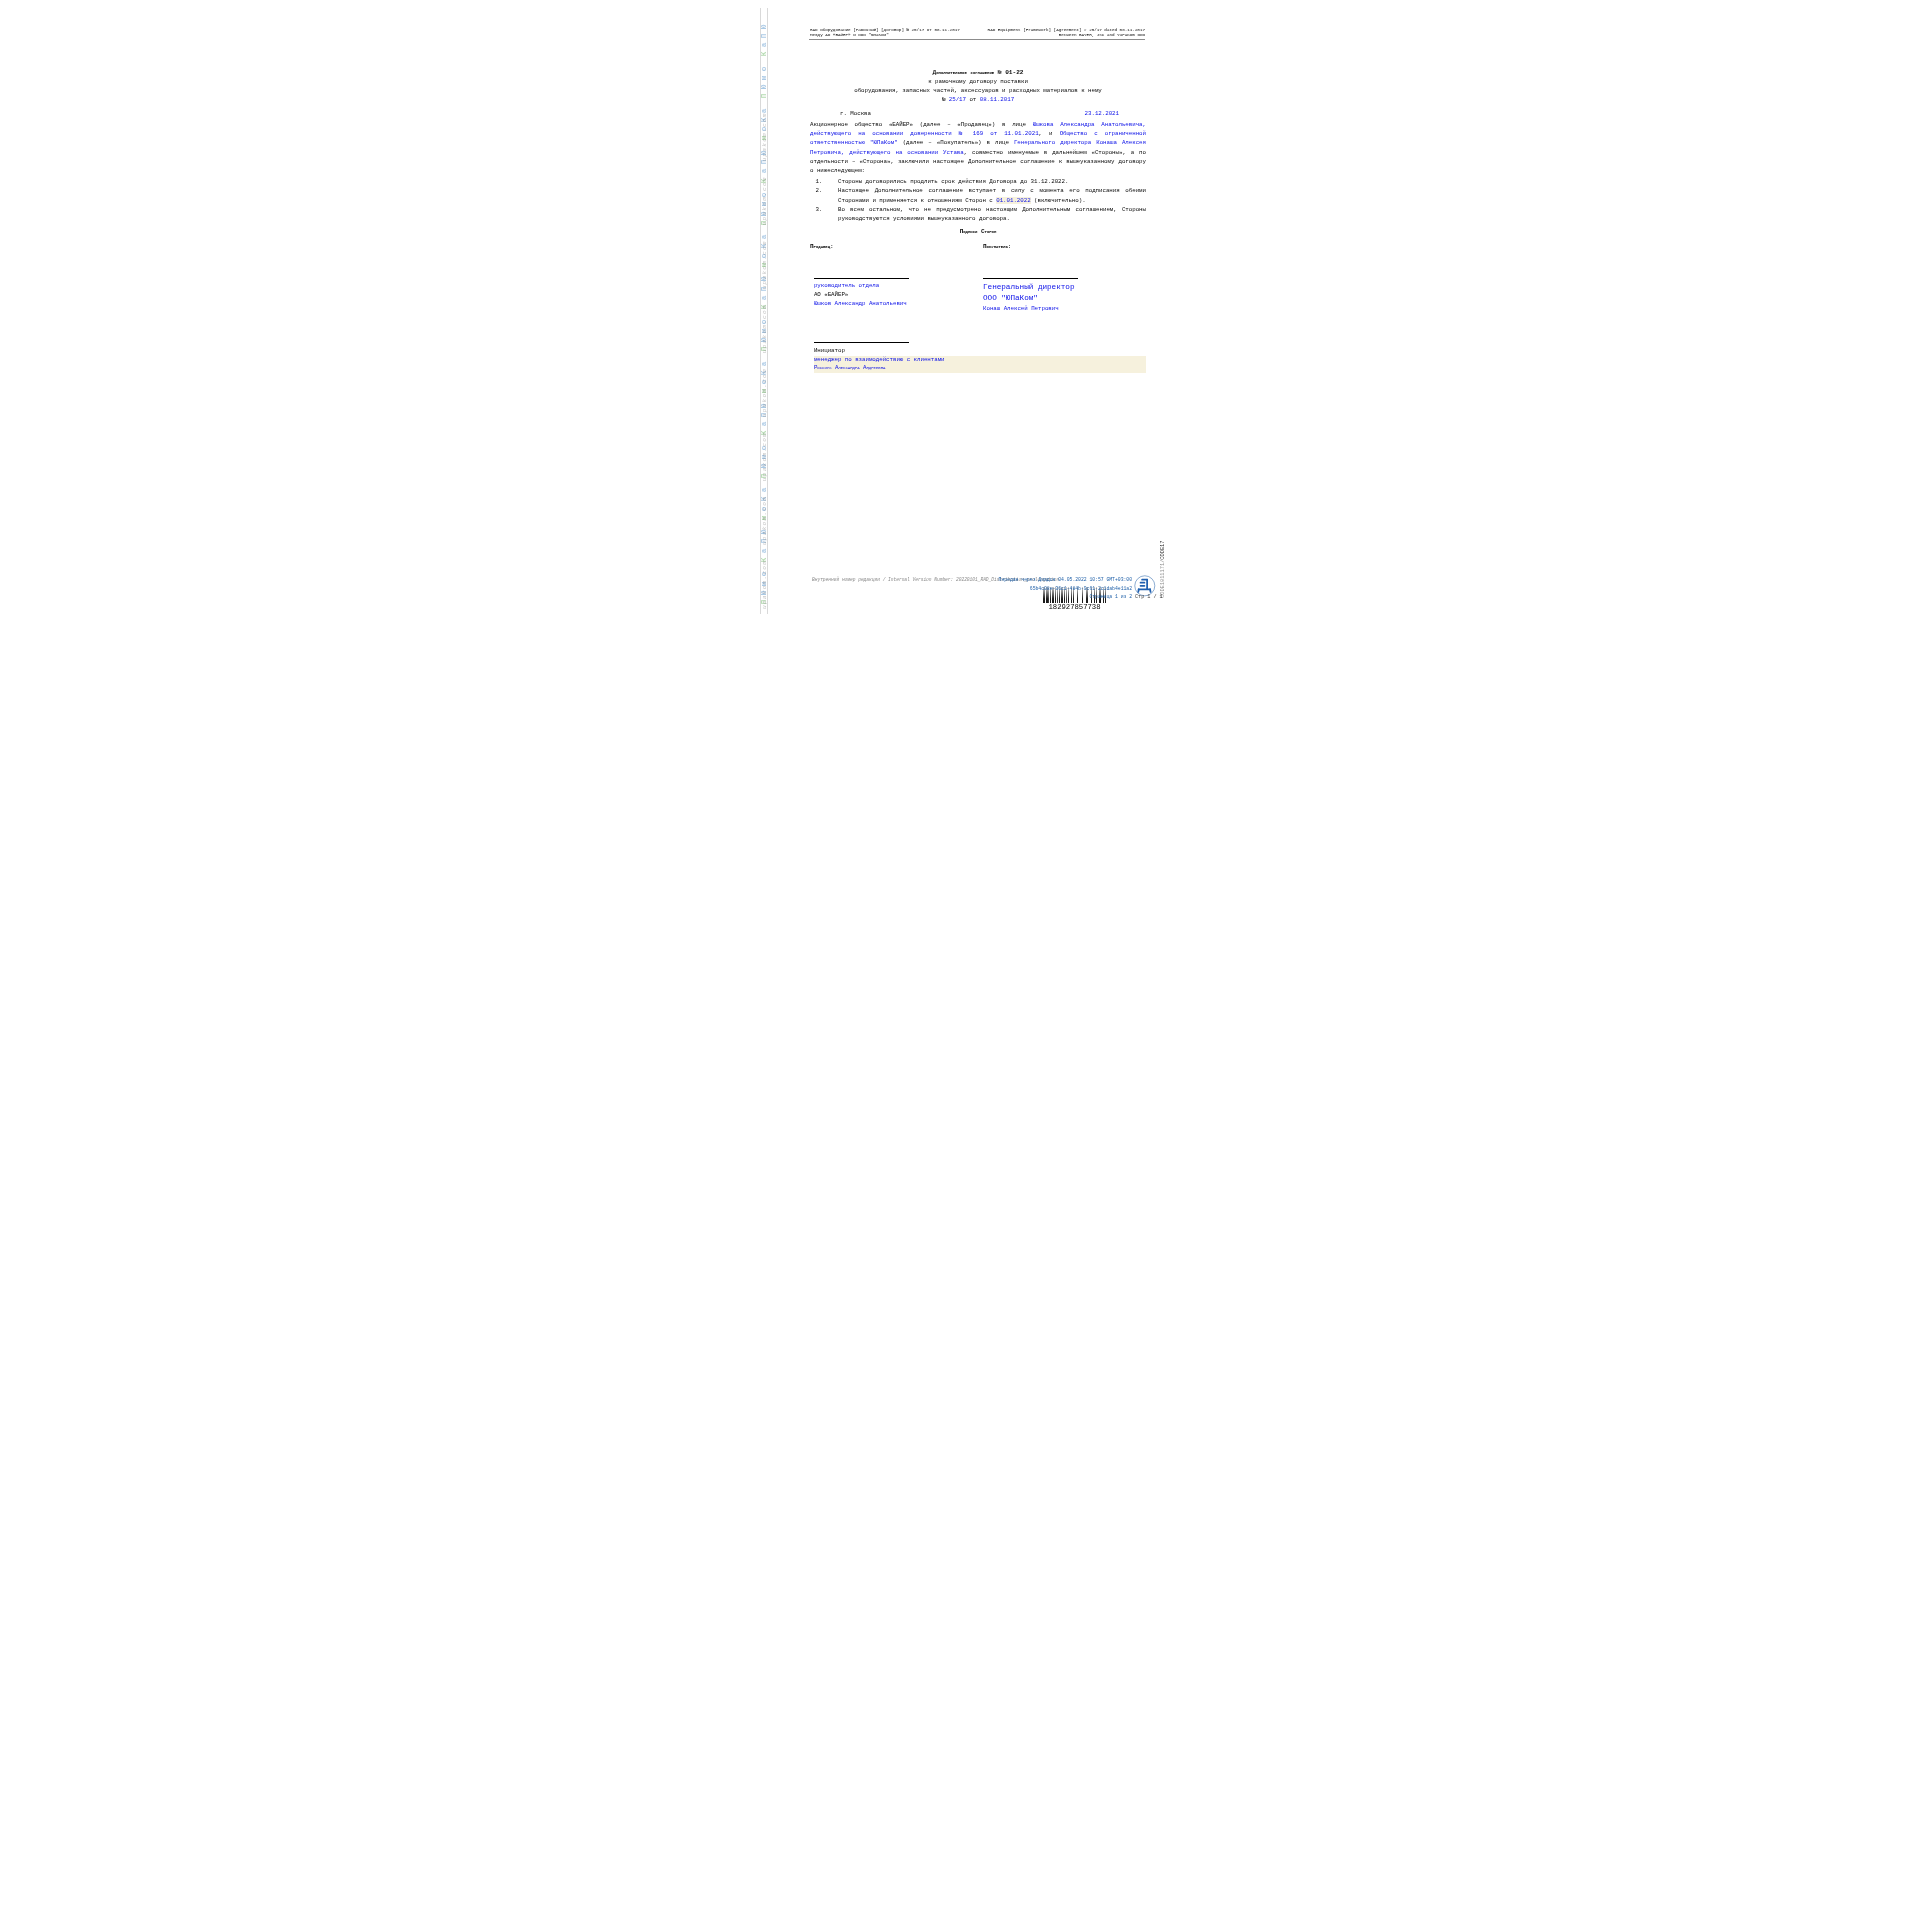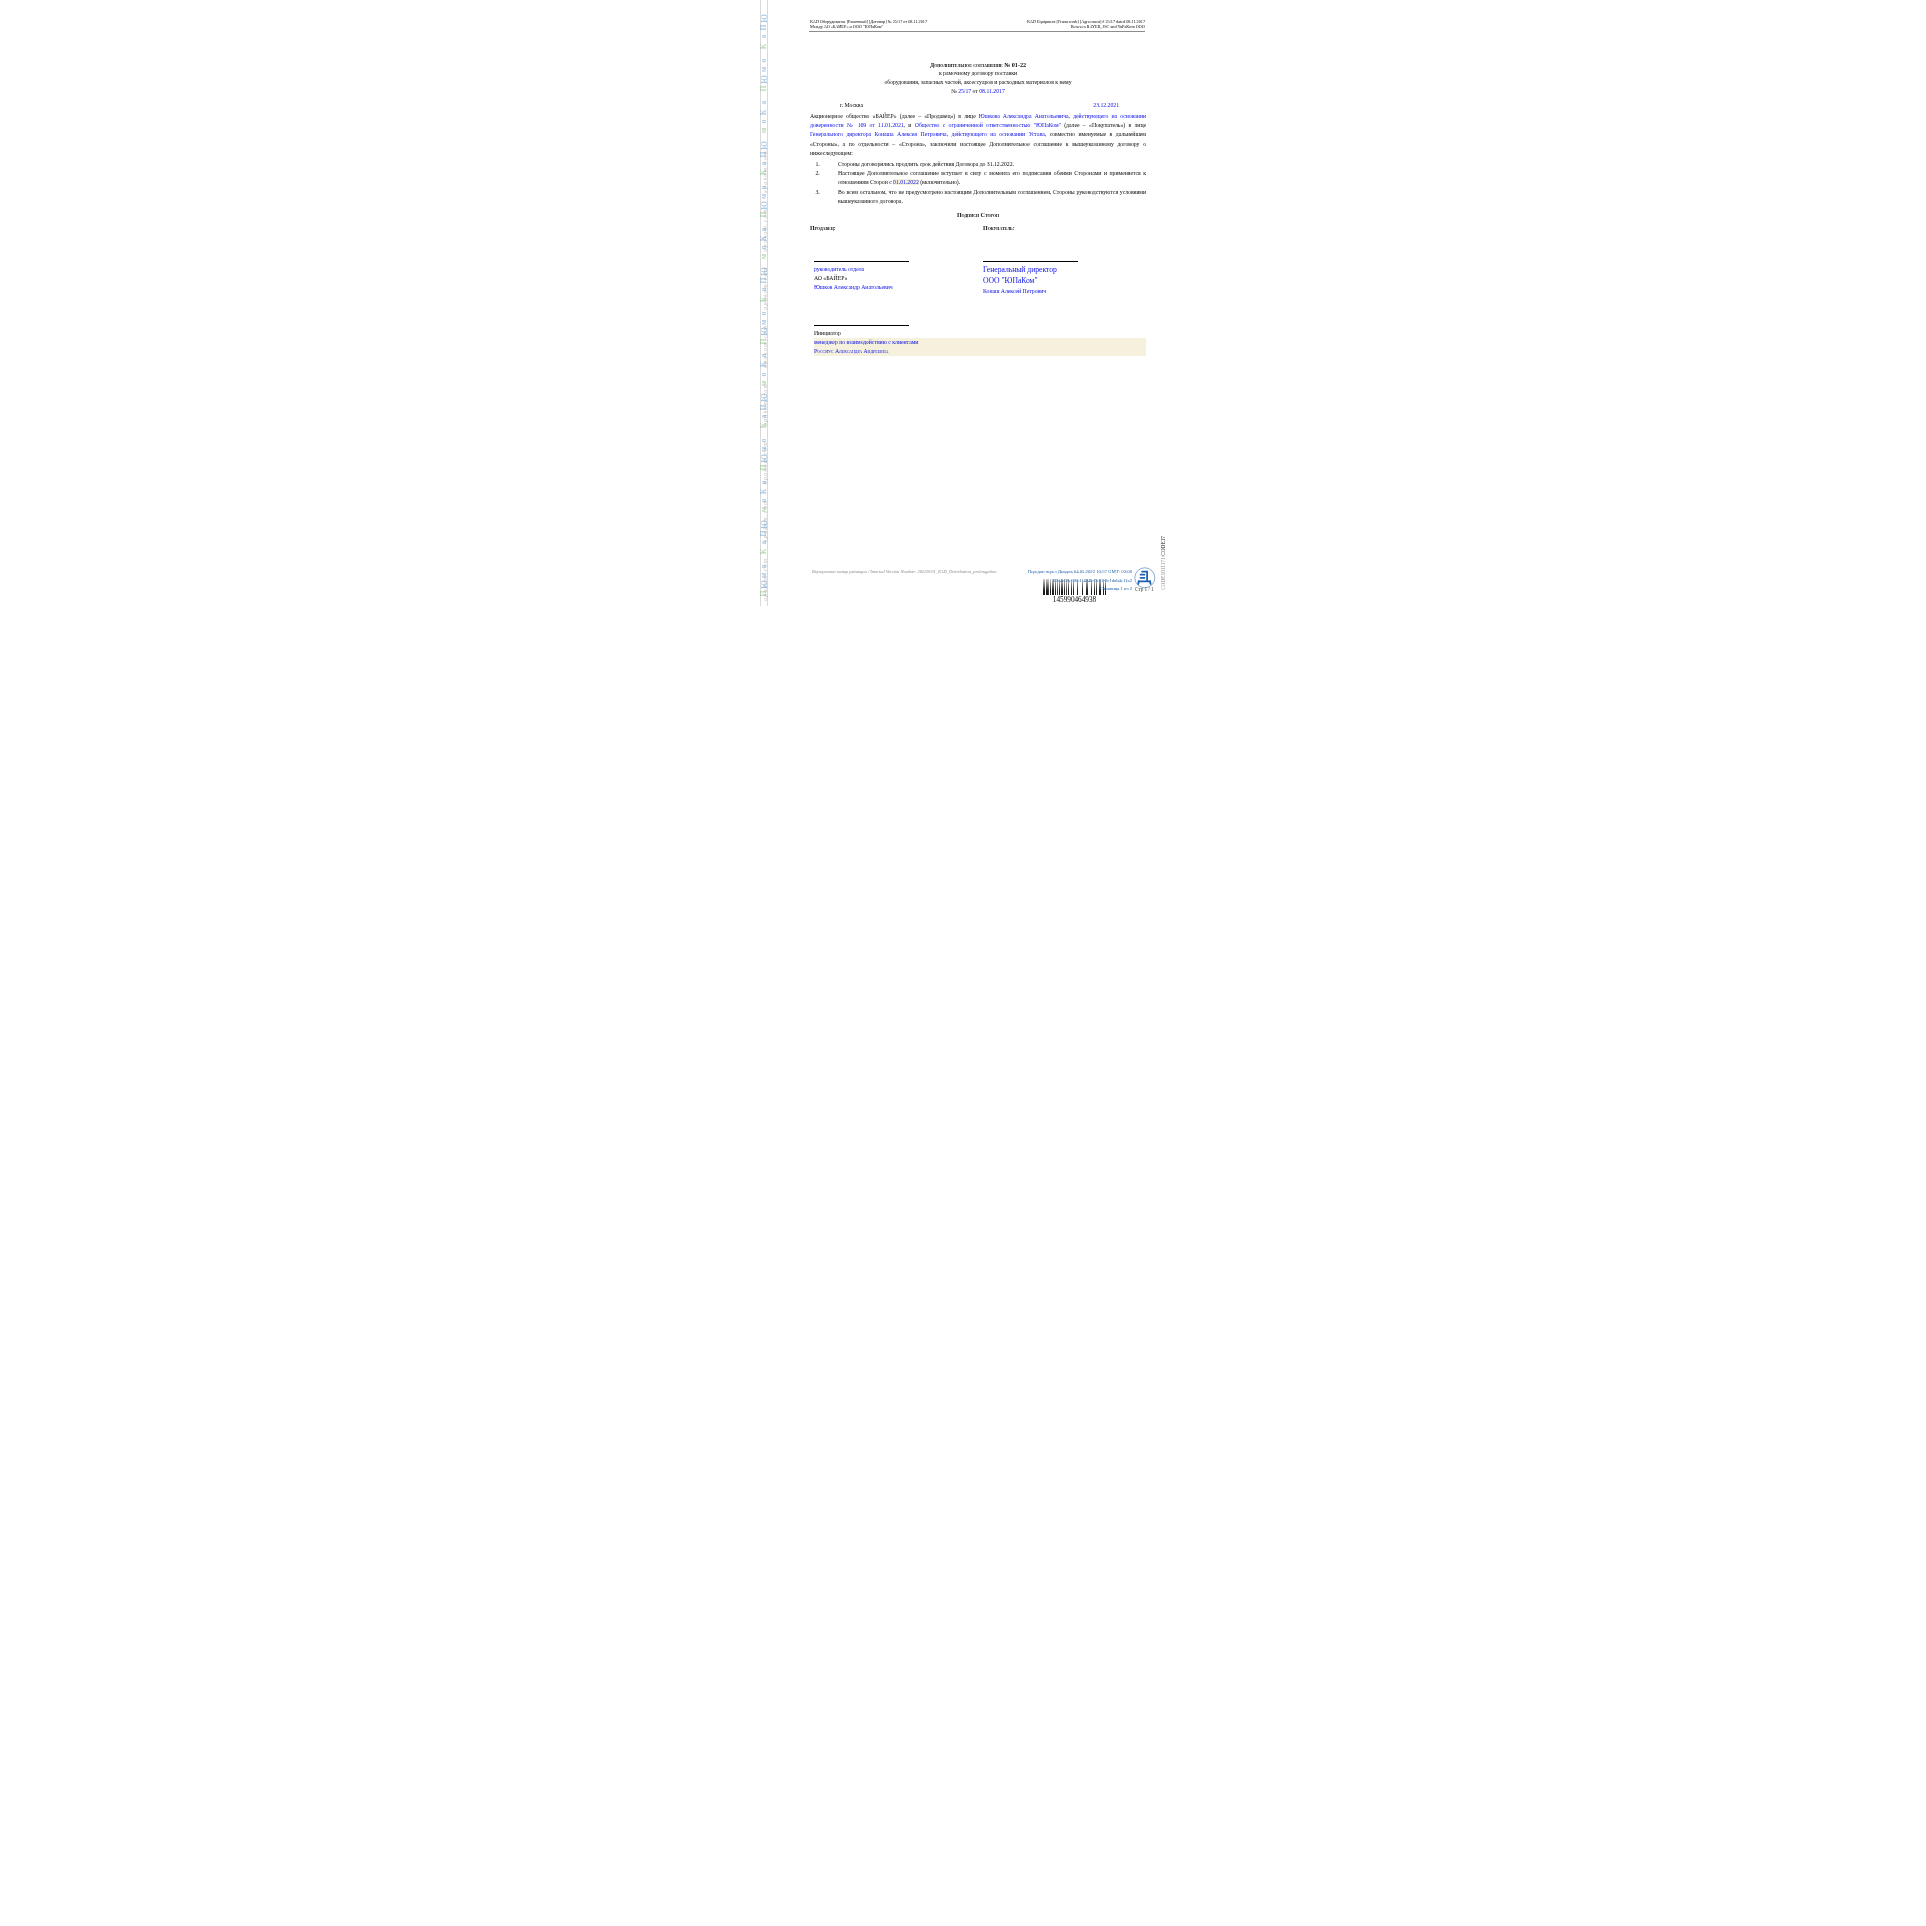--- a/index.html
+++ b/index.html
@@ -2,23 +2,23 @@
 <html style="--link-blue: #0d12e8; --diadok-blue: #1e5fa8; --divider-gray: #8c8c8c; --footer-gray: #8a8a8a; --watermark-blue: #79aad6; --watermark-green: #8bc786; --highlight: #f6f1dd;font-size:6.2px"><head>
 <meta charset="utf-8">
 <style>
   :root{
     --link-blue:#0d12e8; --diadok-blue:#1e5fa8; --divider-gray:#8c8c8c;
     --footer-gray:#8a8a8a; --watermark-blue:#79aad6; --watermark-green:#8bc786;
     --highlight:#f6f1dd; --ink:#0b0b0b;
   }
   html,body{margin:0;padding:0;background:#ffffff;}
   .page{
-    position:relative; width:428px; height:606px; margin:0 auto;
+    position:relative; width:428px; height:606px; margin:8px auto;
     background:#fff; overflow:hidden;
-    font-family:Liberation Serif, serif;
+    font-family:Liberation Mono, monospace;
     color:var(--ink); letter-spacing:-0.04px;
   }
   
   .page::before{
     content:""; position:absolute; inset:0; pointer-events:none;
     background-image:
       radial-gradient(circle, rgba(115,115,125,0.50) 0.3px, transparent 0.3px),
       radial-gradient(circle, rgba(115,115,125,0.30) 0.2px, transparent 0.3px);
     background-size:3.5px 4.6px, 5.4px 9.2px;
     background-position:0 0, 1.5px 2.7px;
@@ -351,21 +351,21 @@
 
   <div class="f-internal">Внутренний номер редакции / Internal Version Number: 20220101_RAD_Distribution_prolongation</div>
 
   <div class="f-diadok">
     <div>Передан через Диадок 04.05.2022 10:57 GMT+03:00</div>
     <div>65b4c08e-36c1-484b-9c61-2c1dab4e11a2</div>
     <div>Страница 1 из 2</div>
   </div>
 
   <div class="barcode"></div>
-  <div class="barcode-num">145990464938</div>
+  <div class="barcode-num">182927857738</div>
 
   <svg class="stamp" width="21.6" height="21.6" viewBox="0 0 56 56">
     <circle cx="28" cy="28" r="26" fill="none" stroke="#2a66ab" stroke-width="1.4"></circle>
     <g stroke="#2060b0" stroke-width="4.6" stroke-linecap="round" fill="none">
       <line x1="21" y1="12" x2="34" y2="12"></line>
       <line x1="34" y1="12" x2="34" y2="36"></line>
       <line x1="17" y1="20" x2="27" y2="20"></line>
       <line x1="17" y1="28" x2="27" y2="28"></line>
       <line x1="12" y1="37" x2="42" y2="37"></line>
       <line x1="12.5" y1="37" x2="11" y2="44"></line>

